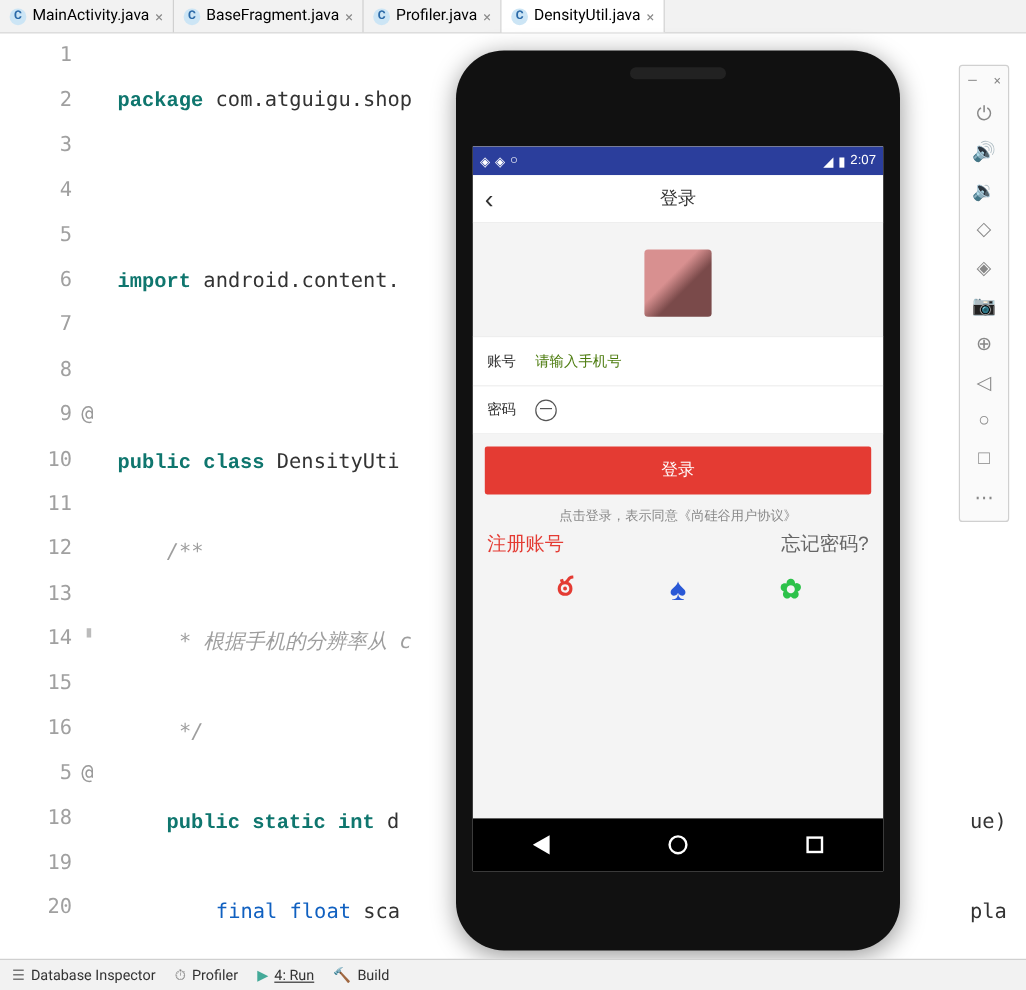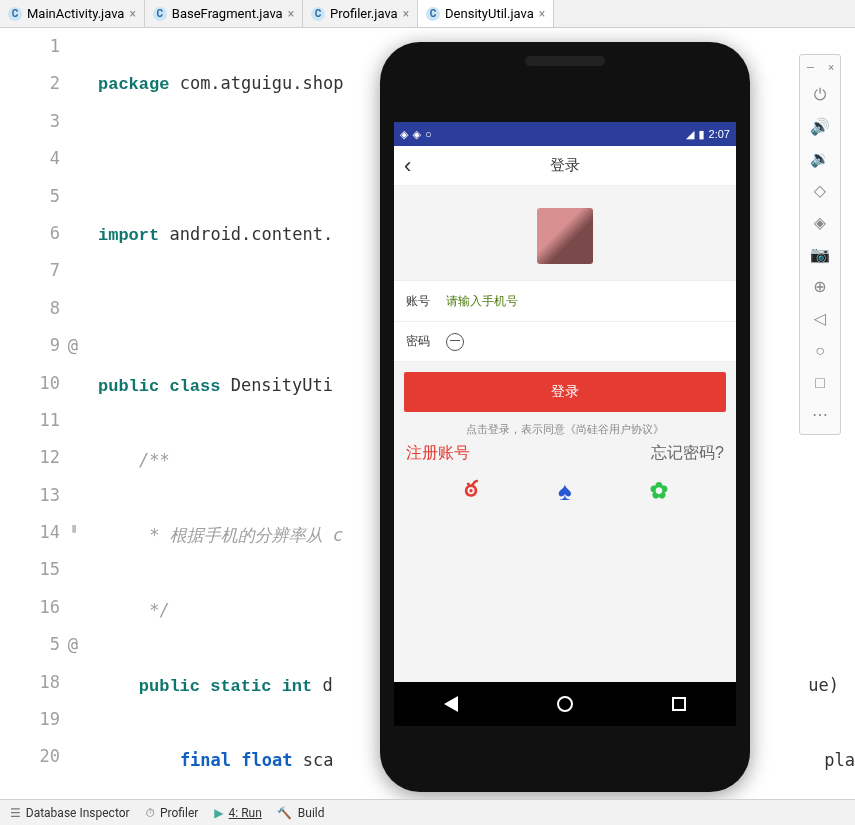--- a/index.html
+++ b/index.html
@@ -64,21 +64,21 @@
 .gutter .ln { height: 37.4px; position: relative; }
 .gutter .ln .at { position: absolute; right: -18px; top: 0; color: #999; }
 .gutter .ln .mark { position: absolute; right: -18px; top: 0; color: #bbb; font-size: 13px; }
 .code {
   flex: 1;
   white-space: pre;
   color: #333;
   padding-left: 26px;
 }
 .kw { color: #0f766e; font-weight: bold; font-family: Liberation Mono, monospace; }
-.kw2 { color: #1060c0; font-weight: bold; }
+.kw2 { color: #1060c0; font-weight: normal; }
 .kw3 { color: #1060c0; font-weight: bold; }
 .cmt { color: #9e9e9e; font-style: italic; }
 
 
 .phone {
   position: absolute;
   top: 42px;
   left: 380px;
   width: 370px;
   height: 750px;
@@ -279,21 +279,21 @@
   <div class="code">
 <div class="line"><span class="kw">package</span><span> com.atguigu.shop</span></div>
 <div class="line"> </div>
 <div class="line"><span class="kw">import</span><span> android.content.</span></div>
 <div class="line"> </div>
 <div class="line"><span class="kw">public class</span><span> DensityUti</span></div>
 <div class="line"><span class="cmt">    /**</span></div>
 <div class="line"><span class="cmt">     * 根据手机的分辨率从 c</span></div>
 <div class="line"><span class="cmt">     */</span></div>
 <div class="line"><span class="kw">    public static int</span><span> d</span><span style="position:absolute;right:16px">ue)</span></div>
-<div class="line"><span class="kw2">        final float</span><span> sca</span><span style="position:absolute;right:0">pla</span></div>
+<div class="line"><span class="kw2">        final float</span><span> sca</span><span style="position:absolute;right:16px">pla</span></div>
 <div class="line"><span class="kw3">        return </span><span>(int)</span><span> (d</span></div>
 
 
 
 
 
 
 
 
 

